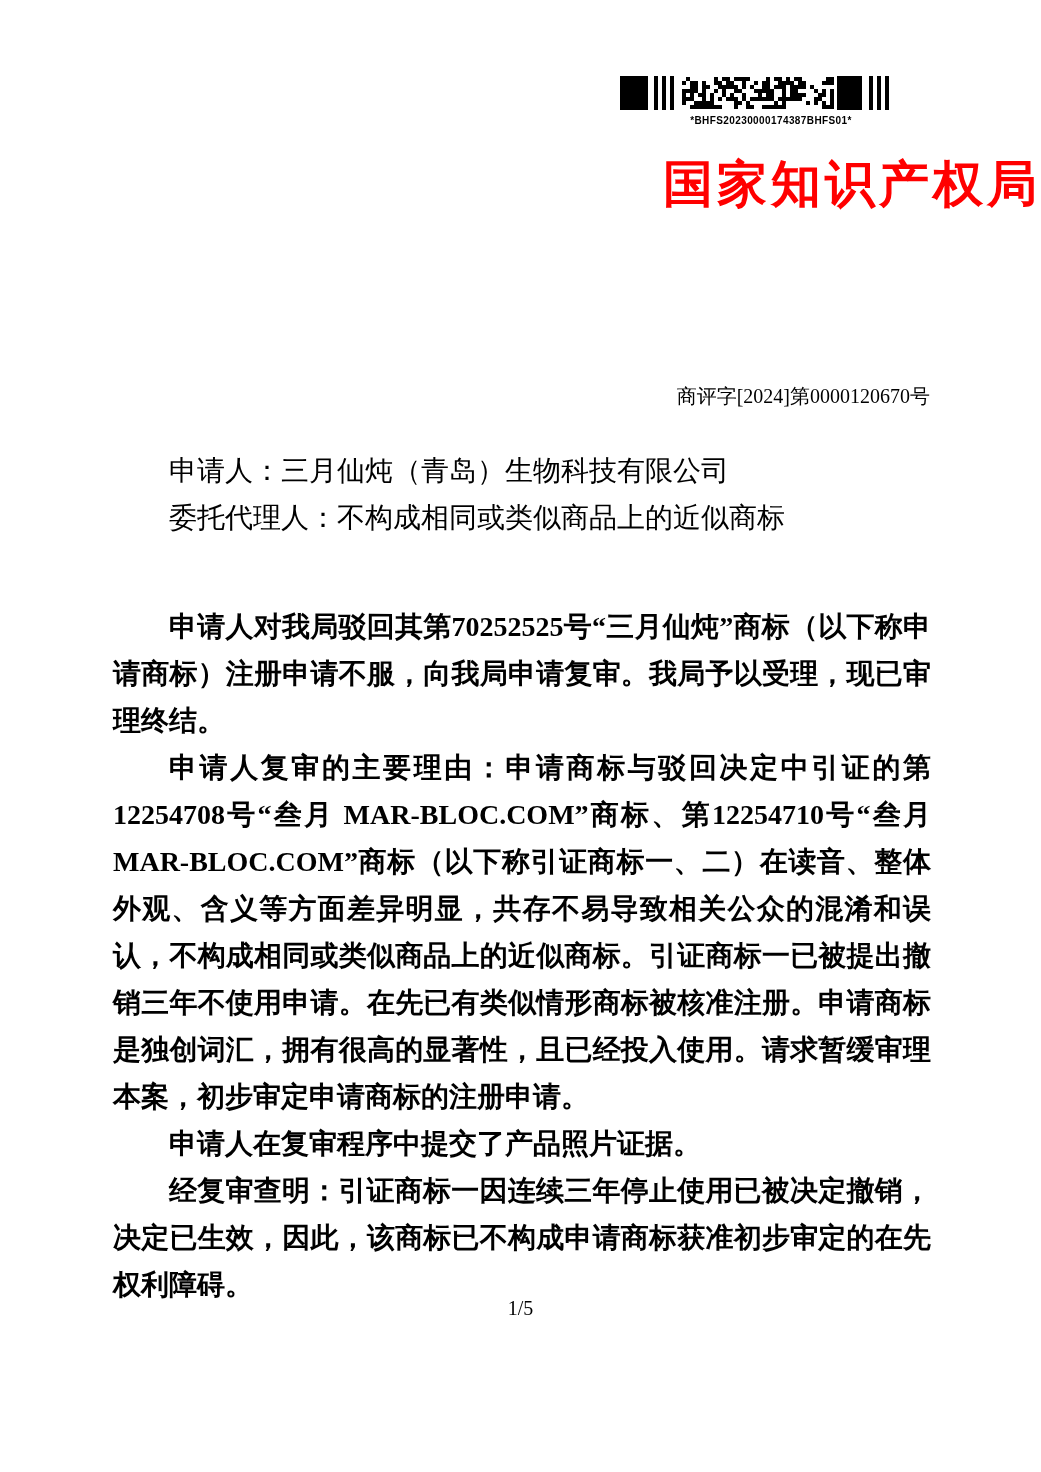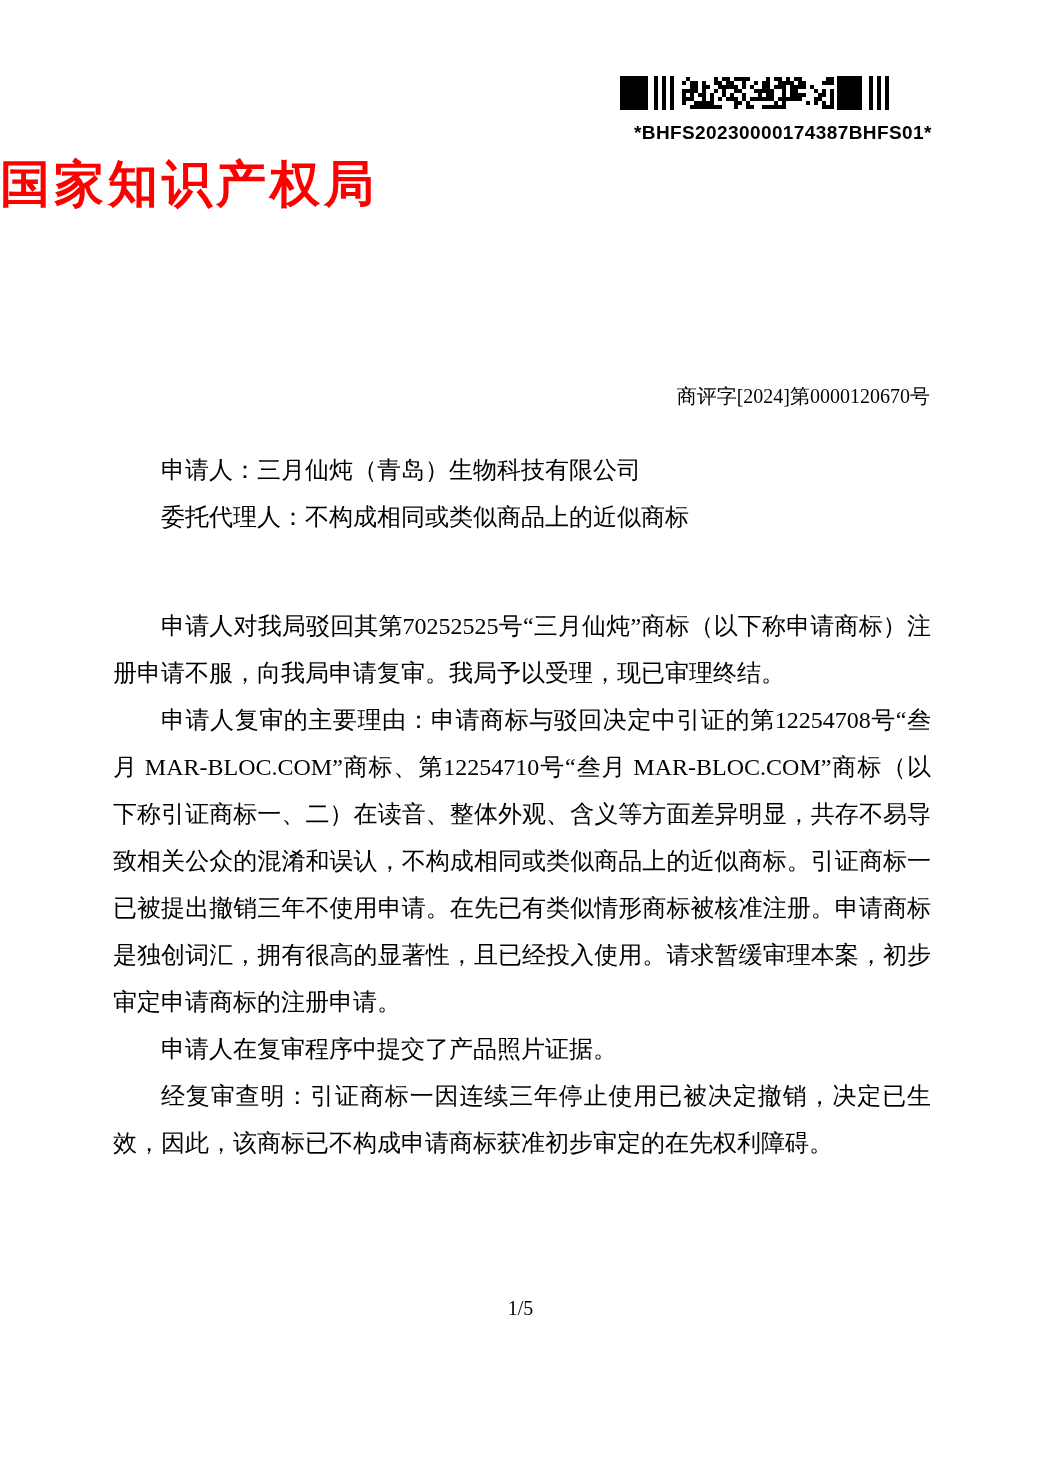--- a/index.html
+++ b/index.html
@@ -40,39 +40,39 @@
     width: 152px;
     height: 32px;
     margin-top: 1px;
   }
   .barcode-matrix i {
     position: absolute;
     display: block;
     background: #000;
   }
   .barcode-text {
-    margin-top: 12px;
+    margin-top: 5px;
     width: 100%;
     text-align: center;
     transform: translateX(14px);
     font-family: "Liberation Sans", "DejaVu Sans", sans-serif;
     font-weight: bold;
-    font-size: 19px;
+    font-size: 10px;
     letter-spacing: 0.4px;
     white-space: nowrap;
   }
 
   
   .agency {
     position: absolute;
     top: 148px;
     left: 0;
     width: 100%;
     margin: 0;
-    text-align: left;
+    text-align: right;
     font-family: "Liberation Sans", "DejaVu Sans", sans-serif;
     font-weight: bold;
     font-size: 50px;
     line-height: 72px;
     letter-spacing: 4px;
     color: var(--agency-red, #ff0000);
   }
   .doc-title {
     position: absolute;
     top: 286px;
@@ -90,29 +90,29 @@
     font-size: 20px;
     line-height: 26px;
   }
 
   
   .content {
     position: absolute;
     top: 447px;
     left: 113px;
     width: 818px;
-    font-size: 24px;
+    font-size: 28px;
     line-height: 47px;
   }
   .content p {
     margin: 0;
     text-indent: 2em;
     text-align: justify;
   }
-  .paras { margin-top: 62px; }
+  .paras { margin-top: 62px; font-weight: bold; }
 
   
   .footer {
     position: absolute;
     top: 1297px;
     left: 0;
     width: 100%;
     text-align: center;
     font-size: 20px;
   }

